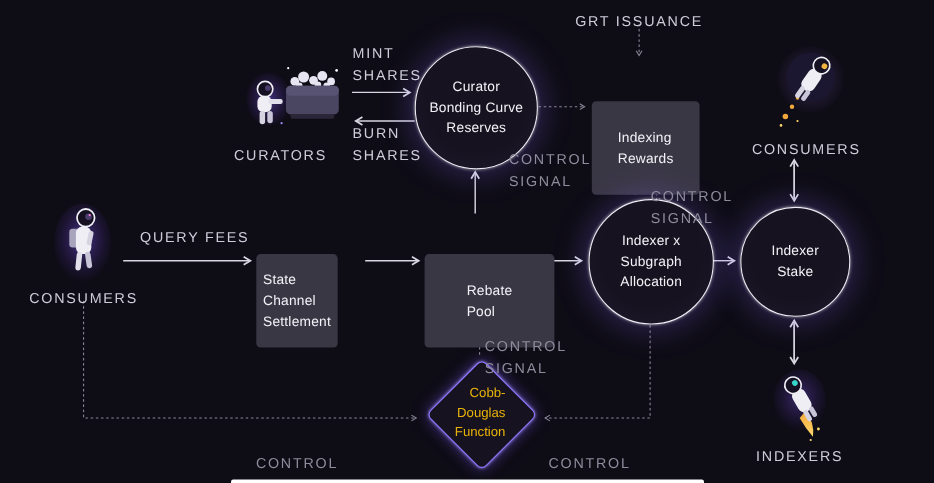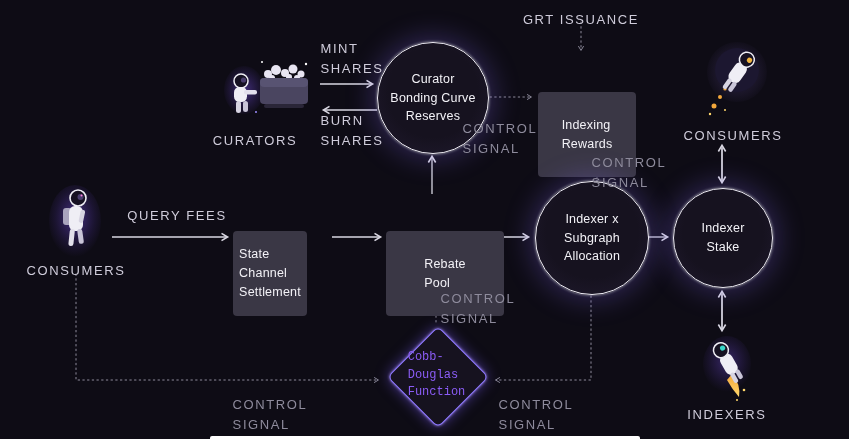--- a/index.html
+++ b/index.html
@@ -9,21 +9,21 @@
     font-family:"Liberation Sans", sans-serif;
   }
   .wires{position:absolute;inset:0;pointer-events:none;}
   
   .lbl{
     position:absolute;transform:translateX(-50%);
     font-size:13px;font-weight:400;letter-spacing:1.6px;
     color:#cfccda;text-align:left;line-height:1.55;
     white-space:pre-line;
   }
-  .lbl.dim{color:#8e8b9c;}
+  .lbl.dim{color:#8e8b9c;margin-top:16px;}
   
   .node-rect{
     position:absolute;background:#3a3745;border-radius:4px;
     display:flex;align-items:center;justify-content:center;
     color:#f3f2f7;font-size:12.5px;line-height:1.5;letter-spacing:.2px;
     white-space:pre-line;margin-top:36px;
   }
   
   .node-circle{
     position:absolute;border-radius:50%;
@@ -37,21 +37,21 @@
   
   .diamond-wrap{position:absolute;}
   .diamond-shape{
     position:absolute;left:14.5px;top:14.5px;width:70px;height:70px;
     transform:rotate(45deg);border:1.5px solid #8d76ff;border-radius:6px;
     background:#16121f;
     box-shadow:0 0 14px rgba(124,92,255,.55), 0 0 3px rgba(190,170,255,.9);
   }
   .diamond-label{
     position:absolute;inset:0;display:flex;align-items:center;justify-content:center;
-    color:#8b5cf6;font-size:12px;line-height:1.45;text-align:left;white-space:pre-line;font-family:Liberation Mono, monospace;
+    color:#eab308;font-size:12px;line-height:1.45;text-align:right;white-space:pre-line;
   }
   .figure{position:absolute;}
   .bottom-edge{
     position:absolute;left:210px;bottom:0;width:430px;height:3px;
     background:#ffffff;border-radius:2px 2px 0 0;
   }
 </style>
 </head>
 <body>
 

